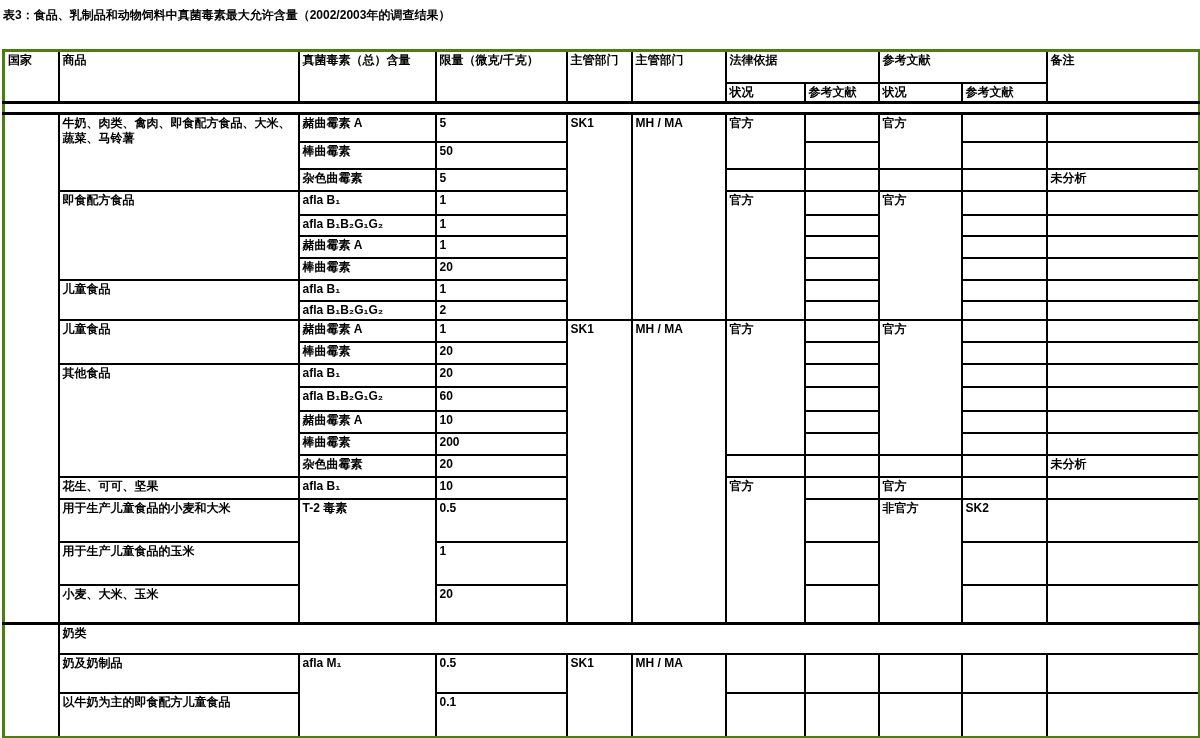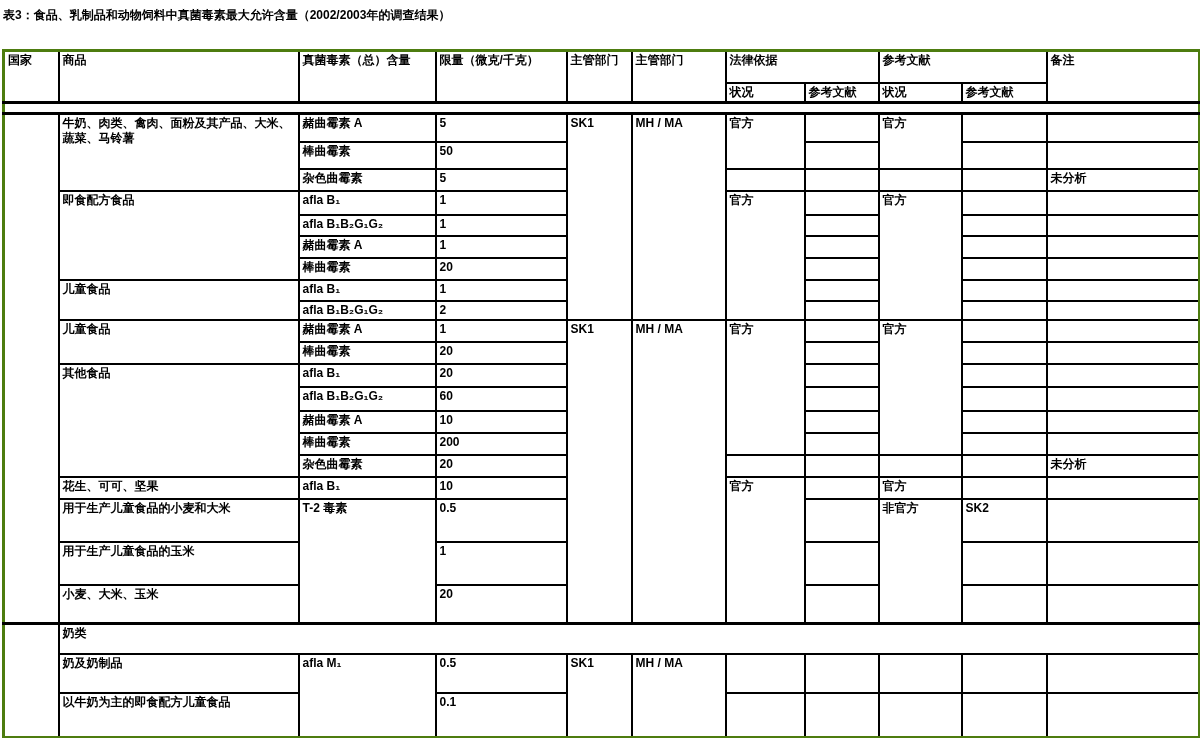--- a/index.html
+++ b/index.html
@@ -77,21 +77,21 @@
       <th>状况</th>
       <th>参考文献</th>
     </tr>
   </thead>
   <tbody id="tbody">
     <tr class="spacer">
       <td colspan="11"></td>
     </tr>
   <tr style="height: 29px;">
         <td rowspan="20"></td>
-        <td rowspan="3">牛奶、肉类、禽肉、面粉及其产品、大米、蔬菜、马铃薯</td>
+        <td rowspan="3">牛奶、肉类、禽肉、即食配方食品、大米、蔬菜、马铃薯</td>
         <td>赭曲霉素 A</td>
         <td>5</td>
         <td rowspan="9">SK1</td>
         <td rowspan="9">MH / MA</td>
         <td rowspan="2">官方</td>
         <td></td>
         <td rowspan="2">官方</td>
         <td></td>
         <td></td>
       </tr>

